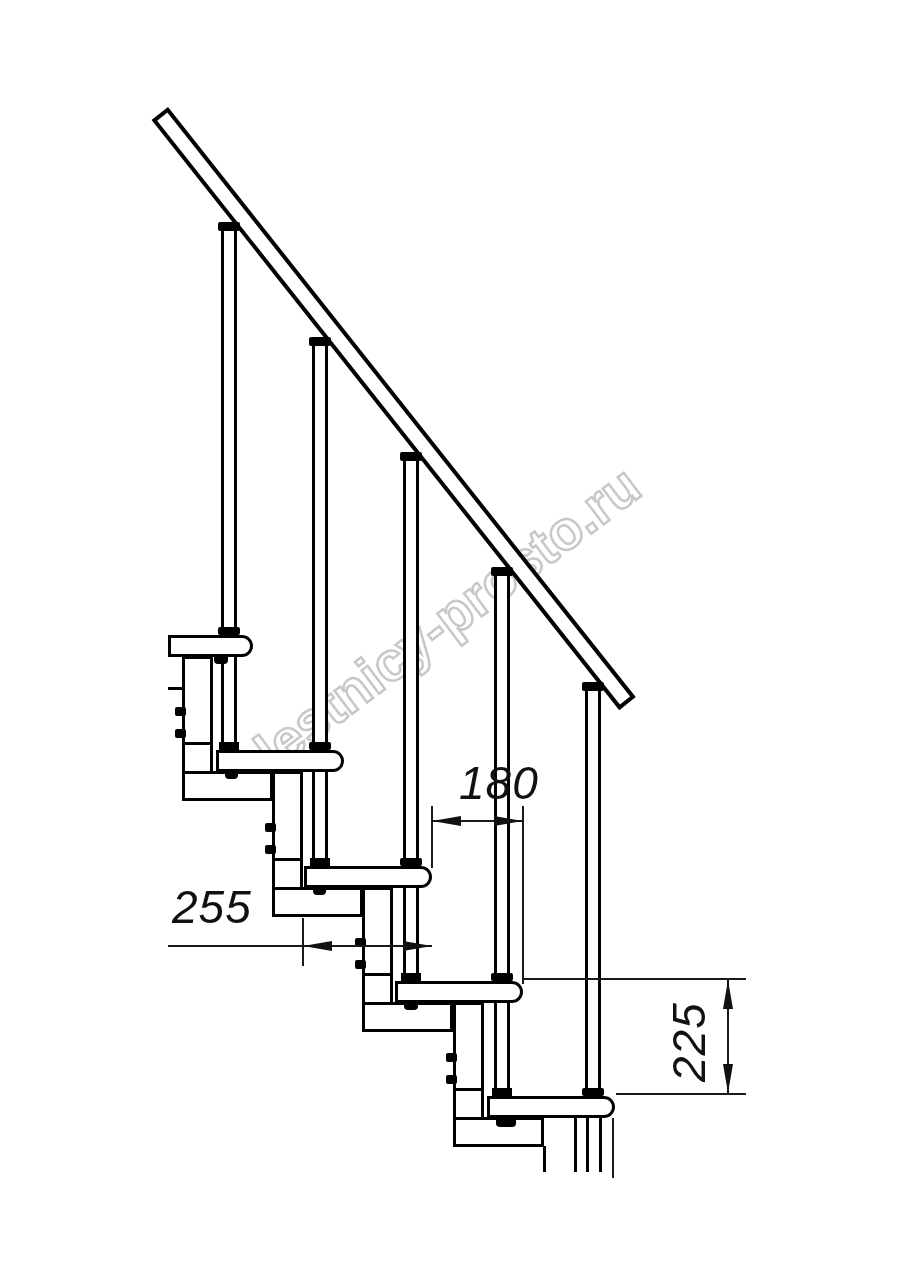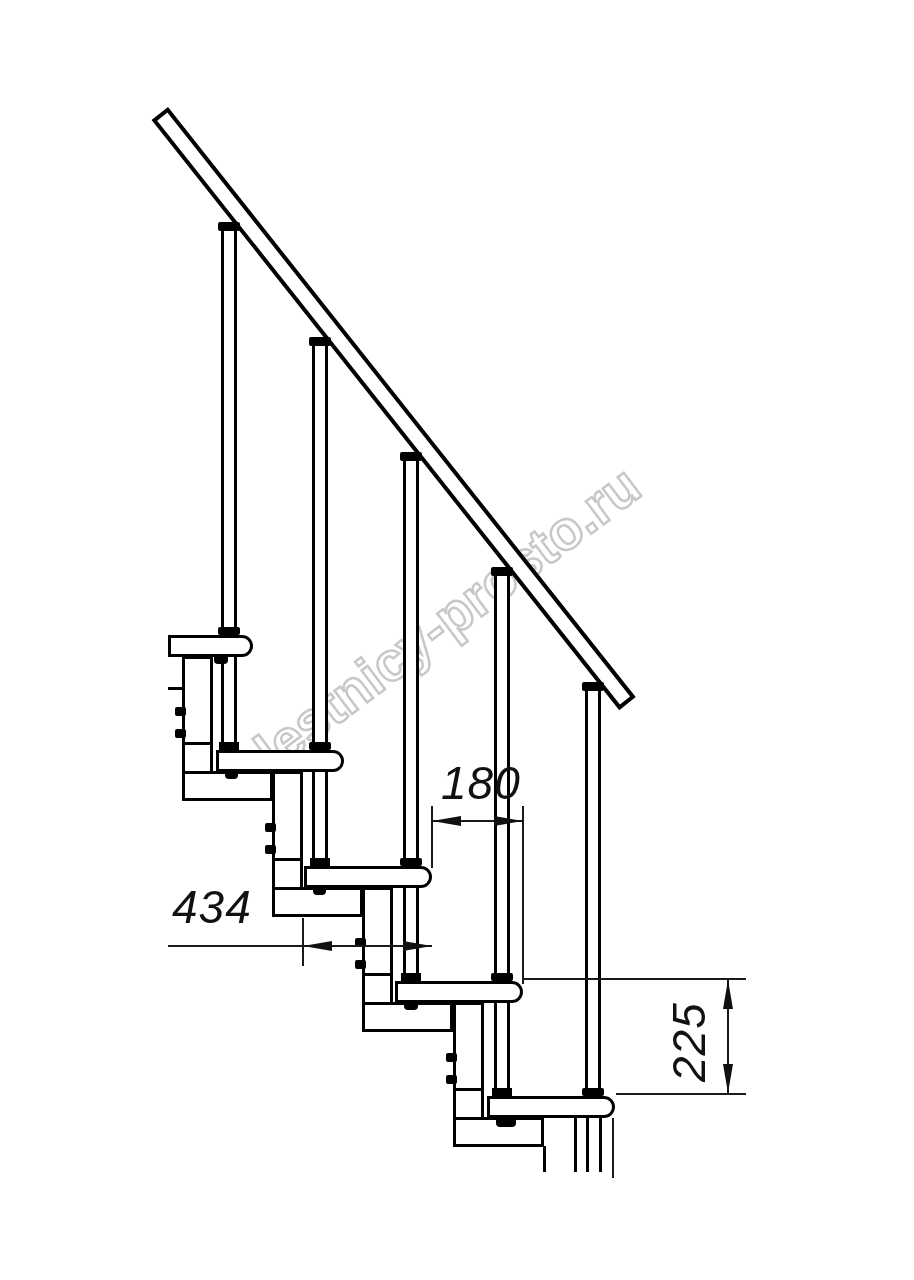--- a/index.html
+++ b/index.html
@@ -106,27 +106,27 @@
   <div class="collar" style="left:309px;top:742px;width:22px;height:8px;"></div>
   <div class="collar" style="left:400px;top:858px;width:22px;height:8px;"></div>
   <div class="collar" style="left:491px;top:973px;width:22px;height:8px;"></div>
   <div class="collar" style="left:582px;top:1088px;width:22px;height:8px;"></div>
 
   <div class="thin" style="left:431px;top:806px;width:2px;height:62px;"></div>
   <div class="thin" style="left:522px;top:806px;width:2px;height:178px;"></div>
   <div class="thin" style="left:432px;top:820px;width:91px;height:2px;"></div>
   <div class="arr arr-l" style="left:432px;top:816px;"></div>
   <div class="arr arr-r" style="left:494px;top:816px;"></div>
-  <div class="dimtext" style="left:441px;top:756px;">180</div>
+  <div class="dimtext" style="left:459px;top:756px;">180</div>
 
   <div class="thin" style="left:302px;top:918px;width:2px;height:48px;"></div>
   <div class="thin" style="left:168px;top:945px;width:264px;height:2px;"></div>
   <div class="arr arr-l" style="left:303px;top:941px;"></div>
   <div class="arr arr-r" style="left:403px;top:941px;"></div>
-  <div class="dimtext" style="left:172px;top:880px;">434</div>
+  <div class="dimtext" style="left:172px;top:880px;">255</div>
 
   <div class="thin" style="left:523px;top:978px;width:223px;height:2px;"></div>
   <div class="thin" style="left:616px;top:1093px;width:130px;height:2px;"></div>
   <div class="thin" style="left:727px;top:978px;width:2px;height:117px;"></div>
   <div class="arr arr-u" style="left:723px;top:980px;"></div>
   <div class="arr arr-d" style="left:723px;top:1064px;"></div>
   <div class="dimtext" style="left:662px;top:1082px;transform:rotate(-90deg);transform-origin:0 0;">225</div>
 
 </div>
 

